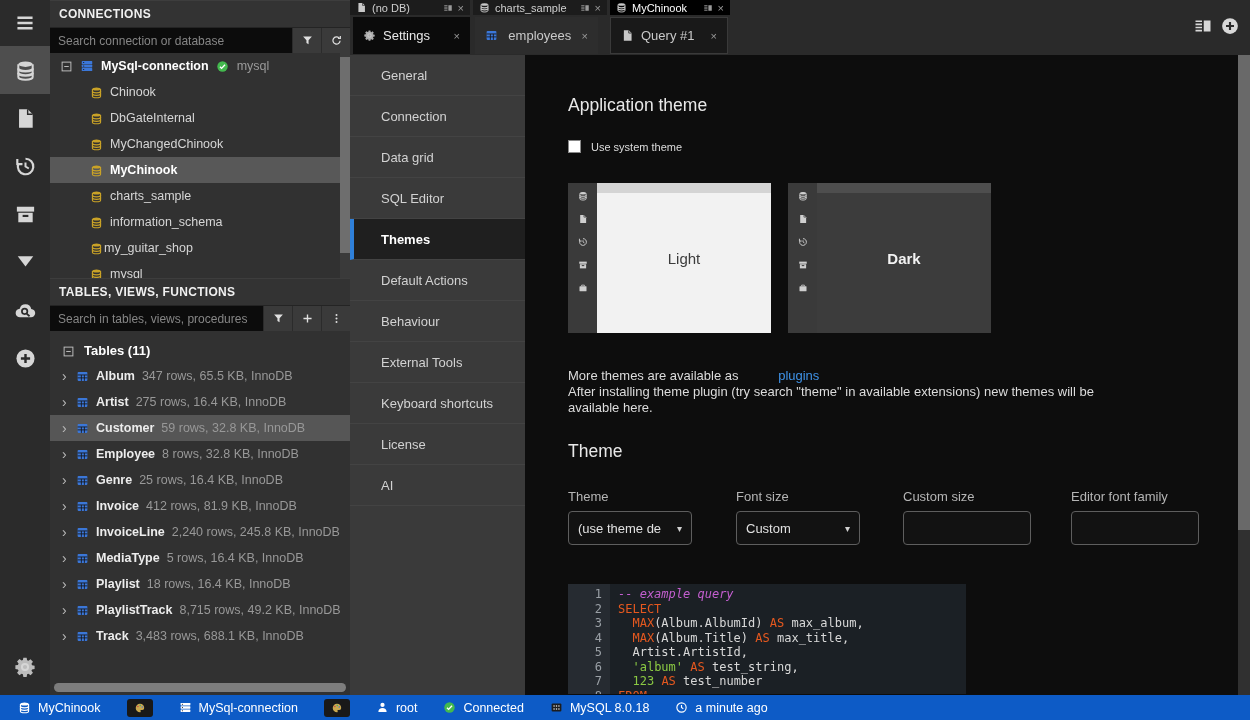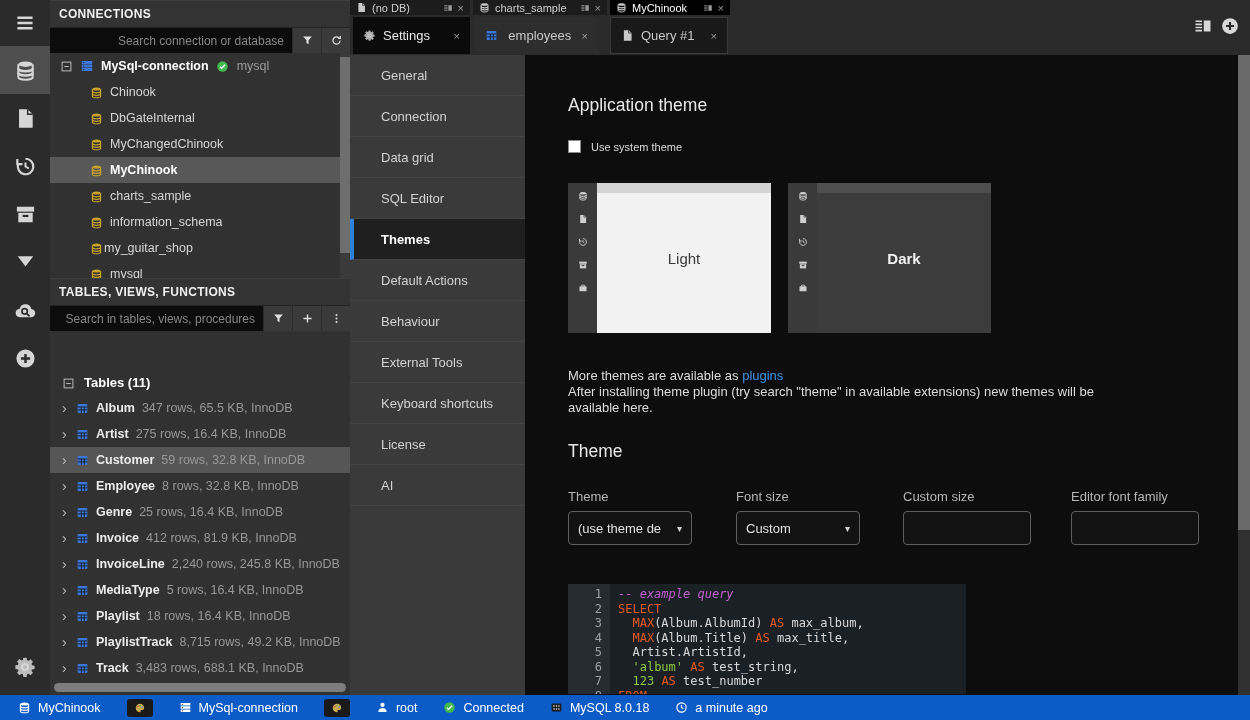--- a/index.html
+++ b/index.html
@@ -18,41 +18,41 @@
   .ib-gear { position:absolute; bottom:8px; left:0; width:50px; height:40px;
     display:flex; align-items:center; justify-content:center; color:#d6d6d6; }
 
   
   .sidepanels { position:absolute; left:50px; top:0; width:300px; height:695px; background:#313131;
     display:flex; flex-direction:column; }
   .panel-hdr { height:28px; background:#333; border-bottom:1px solid #242424; border-top:1px solid #3d3d3d;
     display:flex; align-items:center; padding:0 9px; color:#f0f0f0; font-size:12px; font-weight:bold; letter-spacing:.3px; }
   .search-row { display:flex; height:25px; background:#0c0c0c; }
   .search-row input { flex:1; background:#0c0c0c; border:0; outline:none; color:#cfcfcf;
-    font-size:12px; padding:9px 8px; font-family:inherit;text-align:right; }
+    font-size:12px; padding:9px 8px; font-family:inherit; }
   .search-row input::placeholder { color:#868686; }
   .sq-btn { width:29px; height:25px; background:#3a3a3a; border-left:1px solid #2b2b2b;
     display:flex; align-items:center; justify-content:center; color:#e0e0e0; cursor:pointer; }
 
   .conn-panel { height:278px; display:flex; flex-direction:column; overflow:hidden; }
   .tree { position:relative; flex:1; overflow:hidden; background:#313131; }
   .tree-row { height:26px; display:flex; align-items:center; padding-left:10px; color:#d6d6d6;
     font-size:12.5px; white-space:nowrap; cursor:pointer; }
   .tree-row .gap { width:7px; }
   .tree-row.child { padding-left:40px; }
   .tree-row.sel { background:#585858; font-weight:bold; color:#fff; }
   .tree-root-label { font-weight:bold; color:#fff; margin:0 7px 0 7px; }
   .engine { color:#9a9a9a; margin-left:8px; }
   .vscroll { position:absolute; right:0; top:0; width:10px; height:100%; background:#3a3a3a; }
   .vscroll .thumb { position:absolute; left:0; width:10px; background:#6e6e6e; }
 
   .tables-panel { flex:1; display:flex; flex-direction:column; overflow:hidden; position:relative; }
   .obj-list { flex:1; overflow:hidden; padding-top:6px; }
   .group-row { height:26px; display:flex; align-items:center; padding-left:12px; color:#fff;
-    font-weight:bold; font-size:13px;margin-top:32px; }
+    font-weight:bold; font-size:13px; }
   .group-row .lbl { margin-left:9px; }
   .obj-row { height:26px; display:flex; align-items:center; padding-left:12px; font-size:12.5px;
     white-space:nowrap; overflow:hidden; cursor:pointer; }
   .obj-row.sel { background:#565656; }
   .obj-row .chev { color:#b9b9b9; font-size:14px; width:14px; }
   .obj-row .nm { color:#ececec; font-weight:600; margin:0 7px; }
   .obj-row .meta { color:#989898; }
   .hscroll { position:absolute; left:4px; right:4px; bottom:3px; height:9px; border-radius:5px; background:#7d7d7d; }
 
   
@@ -85,21 +85,21 @@
   .theme-card { width:203px; height:150px; display:flex; cursor:pointer; }
   .tc-side { width:29px; background:#3a3a3a; display:flex; flex-direction:column; align-items:center;
     padding-top:8px; gap:13px; color:#cfcfcf; }
   .tc-main { flex:1; position:relative; display:flex; align-items:center; justify-content:center; font-size:15px; }
   .tc-top { position:absolute; top:0; left:0; right:0; height:10px; }
   .theme-card.light .tc-main { background:#f2f2f2; color:#3c3c3c; }
   .theme-card.light .tc-top { background:#d4d4d4; }
   .theme-card.dark .tc-main { background:#3c3c3c; color:#f2f2f2; font-weight:bold; }
   .theme-card.dark .tc-top { background:#4e4e4e; }
   .para { margin-top:35px; font-size:13px; line-height:16px; max-width:578px; color:#dcdcdc; }
-  .para a { color:#3f93e8; text-decoration:none; cursor:pointer; }
+  .para a { color:#3f93e8; text-decoration:none; cursor:pointer;margin-left:36px; }
   .h2 { margin-top:25px; font-size:17.5px; color:#e8e8e8; }
   .fields { margin-top:27px; display:flex; }
   .field { display:flex; flex-direction:column; }
   .field .flabel { font-size:13px; color:#b5b5b5; margin-bottom:7px; }
   .select, .tinput { height:34px; border:1px solid #5e5e5e; border-radius:4px; background:#121212;
     color:#e0e0e0; font-size:13px; display:flex; align-items:center; padding:0 9px; }
   .select { justify-content:space-between; cursor:pointer; }
   .select .arr { color:#d0d0d0; font-size:10px; margin-left:4px; }
   .select .val { overflow:hidden; white-space:nowrap; }
   .tinput { width:100%; }

